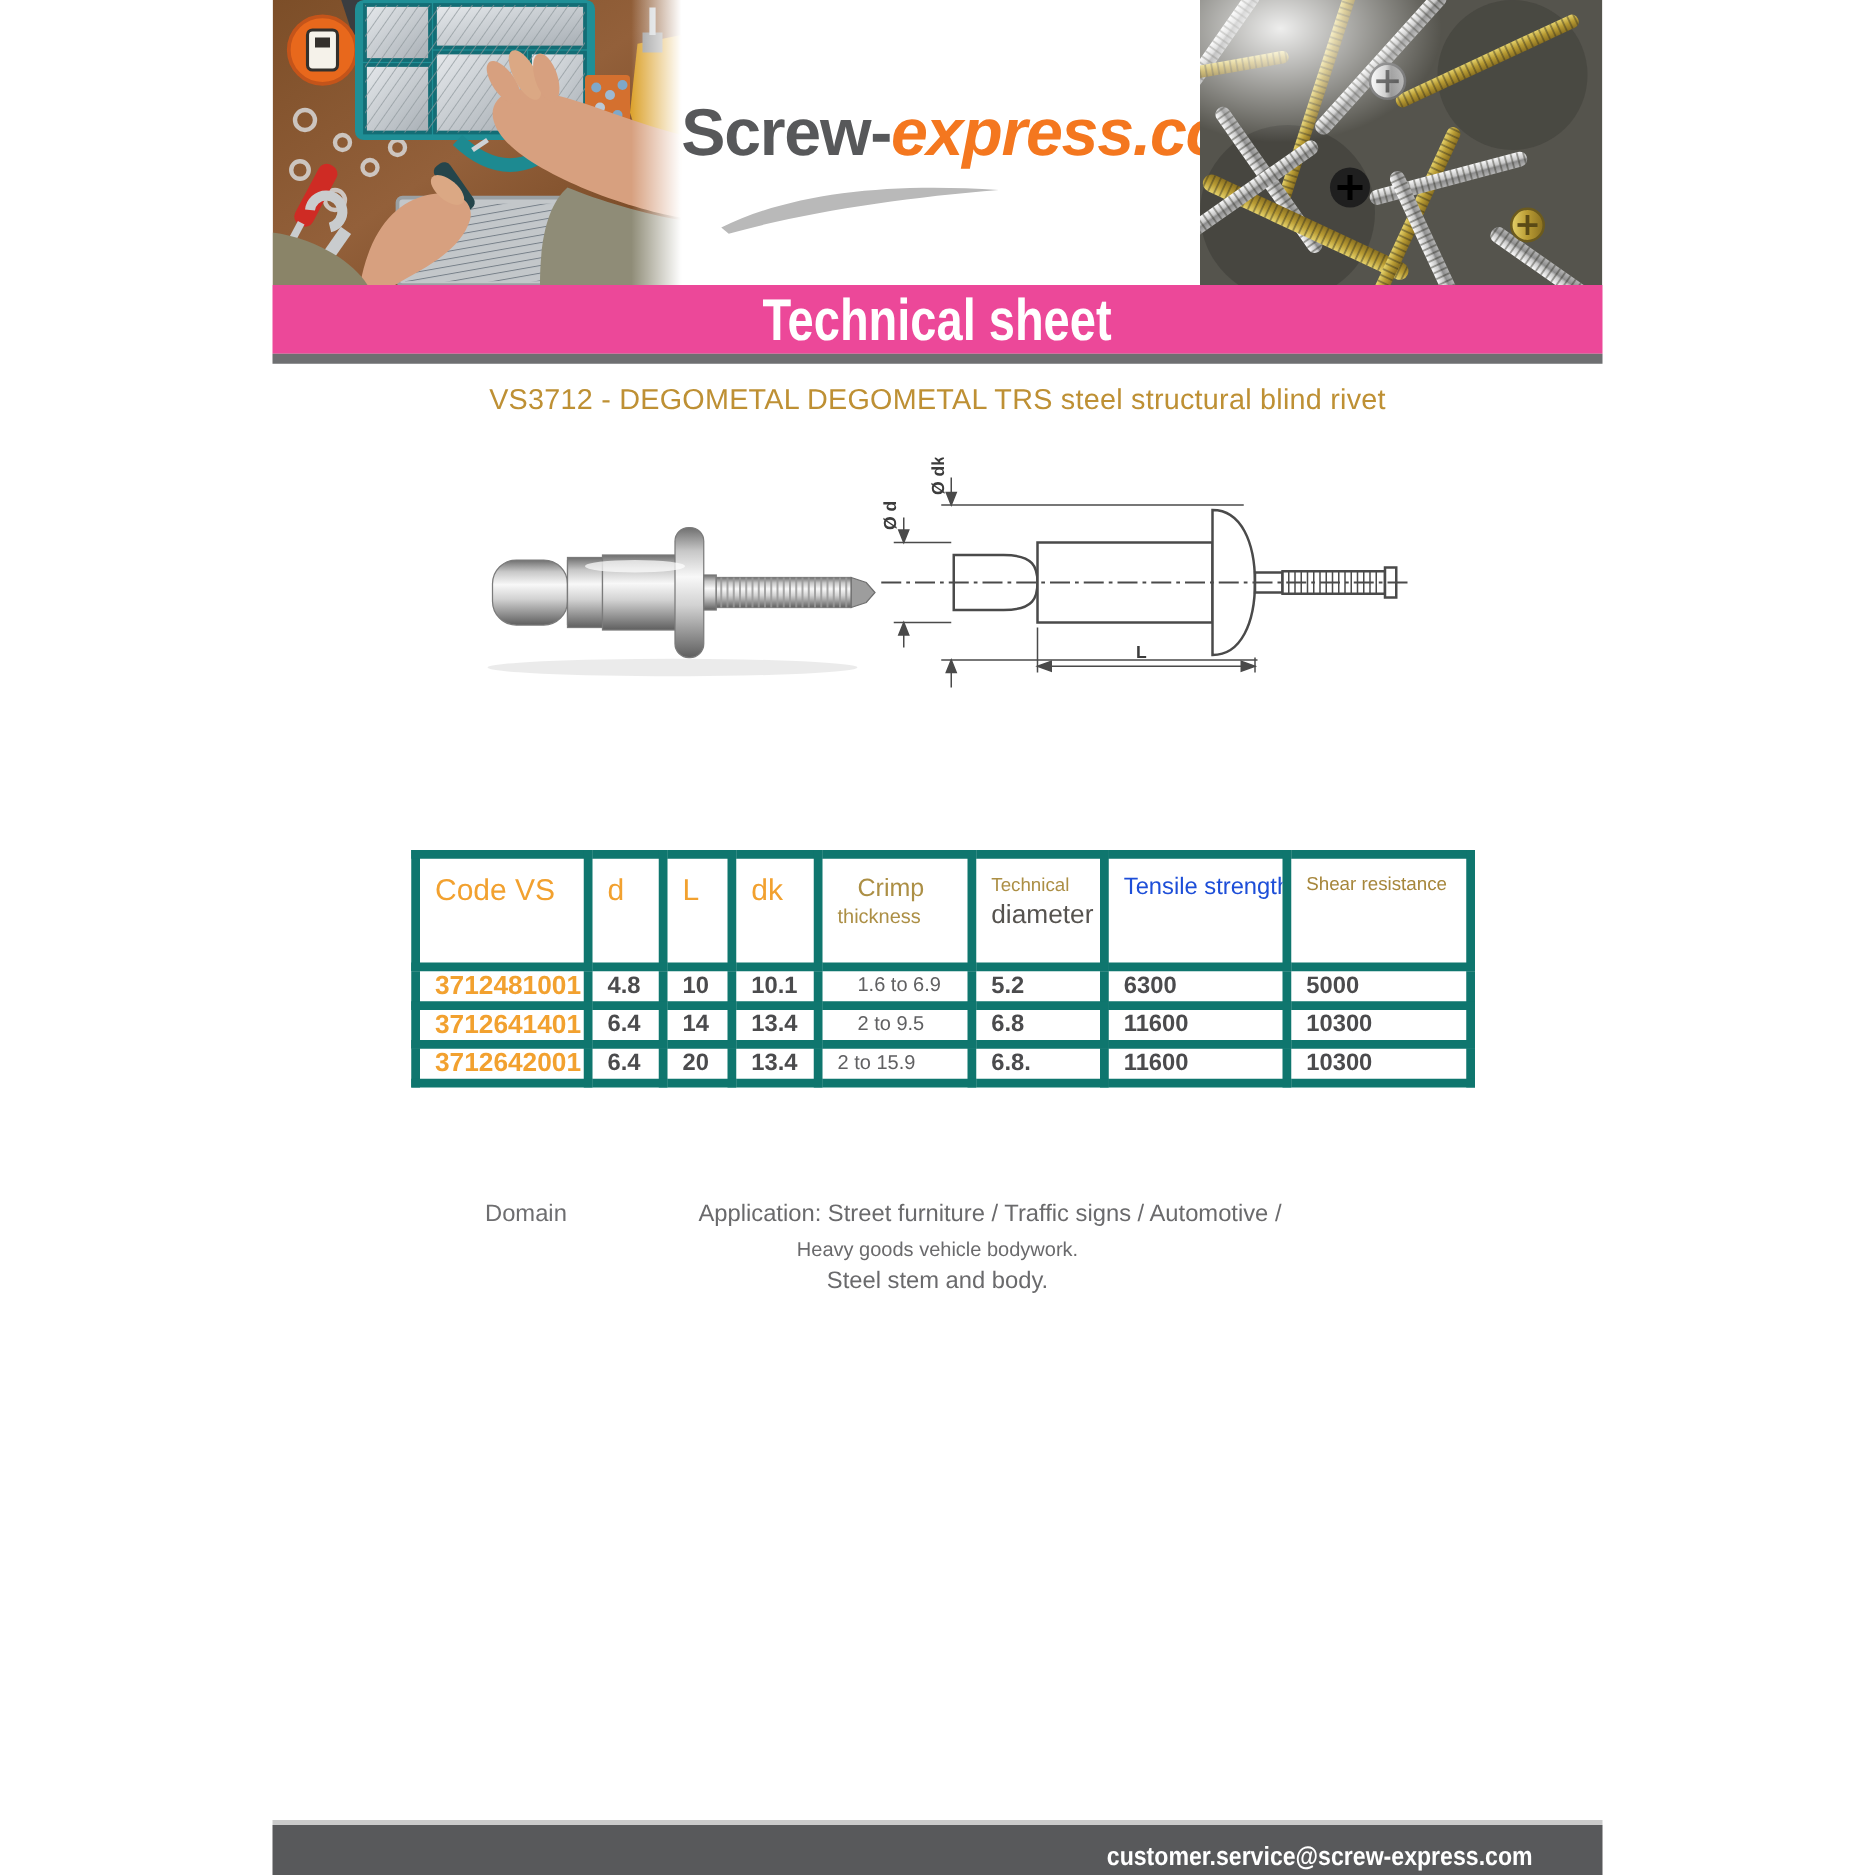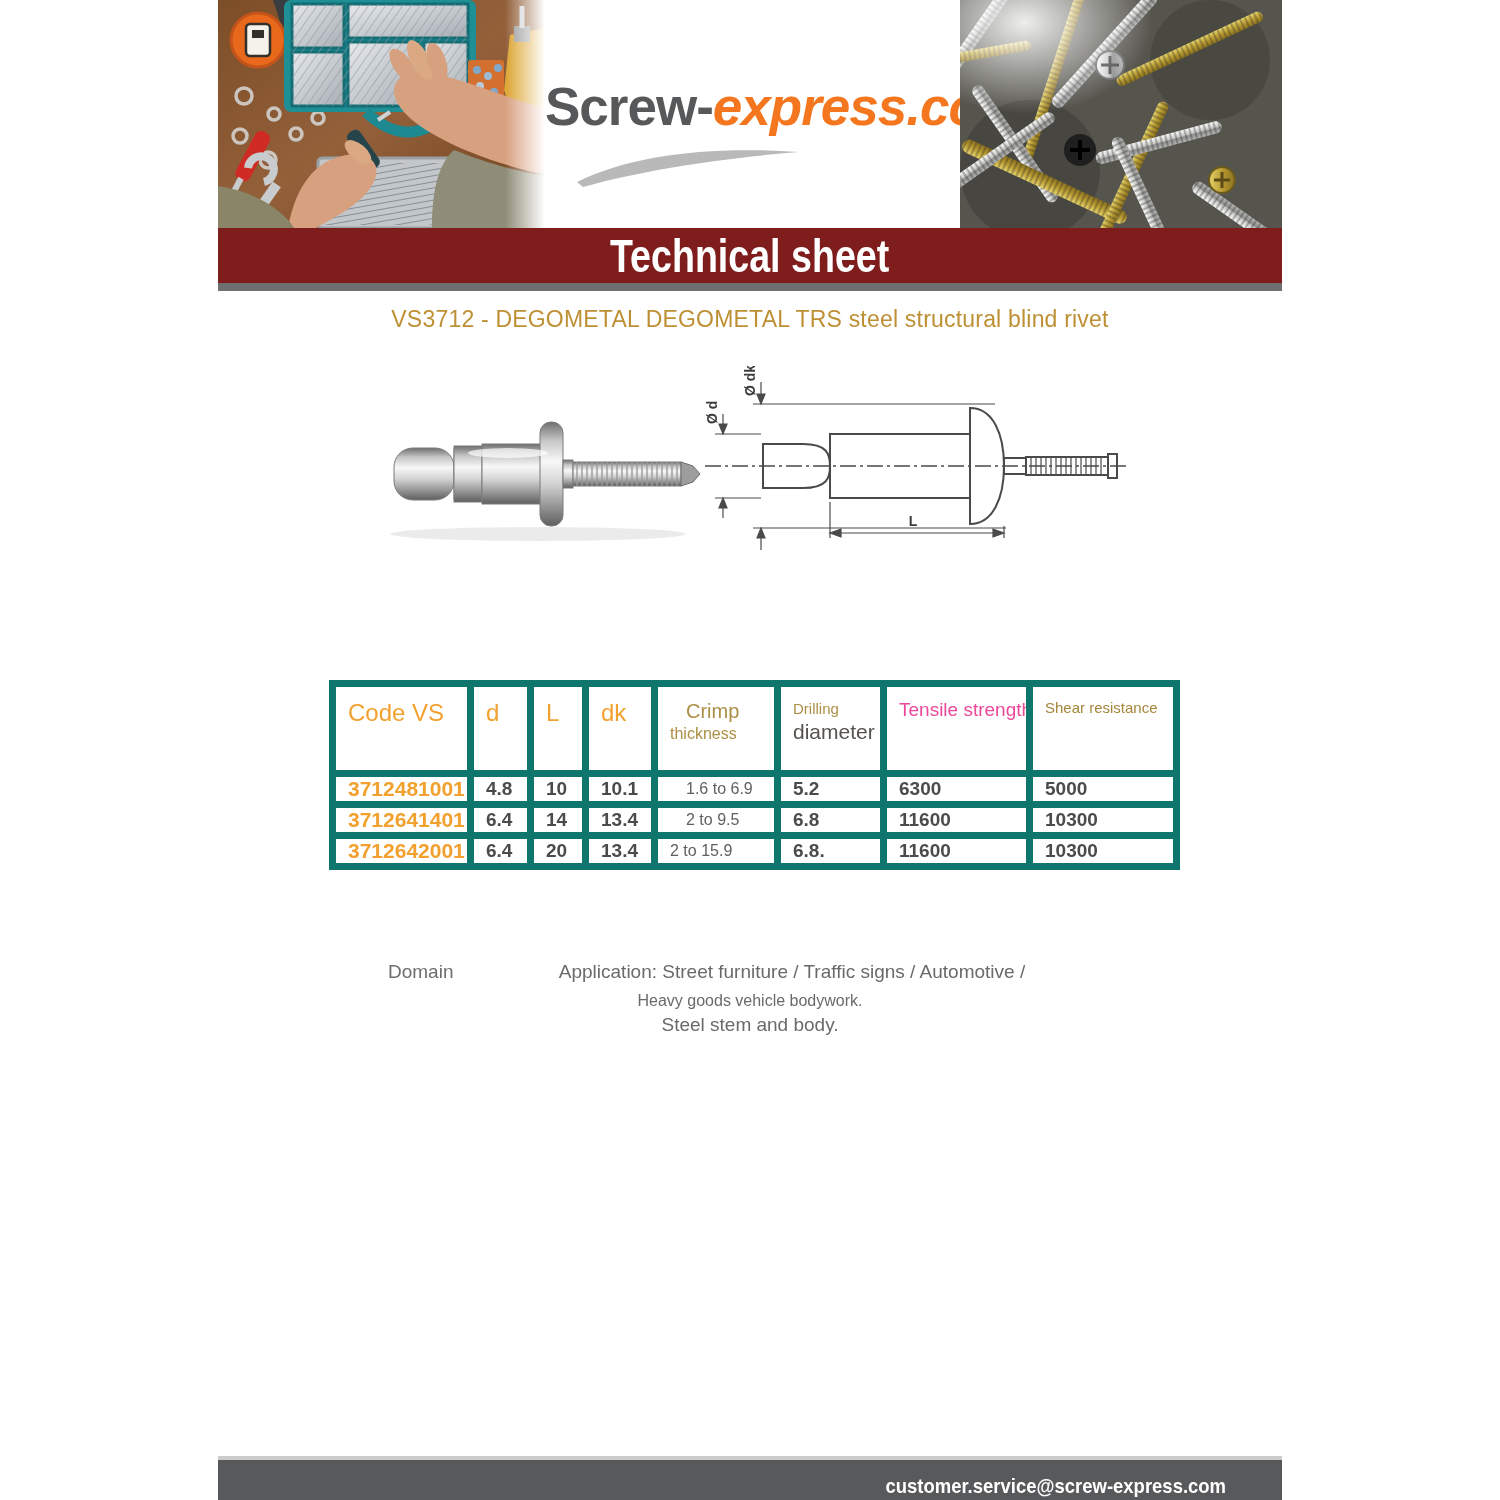--- a/index.html
+++ b/index.html
@@ -12,21 +12,21 @@
   .photo-left{width:327px;height:228px;position:relative;overflow:hidden;}
   .logo-zone{width:415px;height:228px;position:relative;background:#fff;}
   .photo-right{width:322px;height:228px;position:relative;overflow:hidden;}
   .logo{position:absolute;left:0;top:76px;width:100%;text-align:center;
         font-size:53px;font-weight:700;letter-spacing:-1px;white-space:nowrap;}
   .logo-prefix{color:#57585A;}
   .logo-suffix{color:#F4771F;font-style:italic;}
   .swoosh{position:absolute;left:28px;top:142px;}
 
   
-  .banner{position:absolute;left:218px;top:228px;width:1064px;height:55px;background:#7f1d1d;
+  .banner{position:absolute;left:218px;top:228px;width:1064px;height:55px;background:#ec4899;
           display:flex;align-items:center;justify-content:center;}
   .banner-text{color:#fff;font-weight:700;font-size:47px;transform:scaleX(0.8);white-space:nowrap;}
   .gray-rule{position:absolute;left:218px;top:283px;width:1064px;height:8px;background:#6E6F71;}
 
   
   .product-title{position:absolute;left:218px;top:306px;width:1064px;text-align:center;
                  font-size:23px;color:#BE9034;letter-spacing:0.2px;}
 
   
   .spec-table{position:absolute;left:329px;top:680px;border-collapse:collapse;table-layout:fixed;
@@ -35,21 +35,21 @@
               overflow:hidden;white-space:nowrap;}
   .spec-table thead tr{height:90px;}
   .spec-table tbody tr{height:24px;}
   .spec-table th{vertical-align:top;padding-top:12px;font-weight:400;}
   .th-orange{color:#F2A12F;font-weight:700;font-size:24px;}
   .th-center{text-align:center;padding-left:0;}
   .th-gold-lg{display:block;color:#AC8F45;font-size:20px;line-height:24px;margin-left:16px;}
   .th-gold-sm{display:block;color:#AC8F45;font-size:16px;line-height:22px;}
   .th-gold-xs{display:block;color:#AC8F45;font-size:15px;line-height:20px;}
   .th-dark-lg{display:block;color:#56534F;font-size:21px;line-height:26px;}
-  .th-tensile{color:#ec4899;font-size:19px;font-weight:400;margin-left:17px;}
+  .th-tensile{color:#1d4ed8;font-size:19px;font-weight:400;margin-left:17px;}
   .th-shear{color:#A6863B;font-size:15px;font-weight:400;}
   .cell-code{color:#F2A12F;font-weight:700;font-size:21px;}
   .cell-num{color:#4B4B4D;font-weight:700;font-size:19px;}
   .cell-crimp{color:#606062;font-weight:400;font-size:16px;border-radius:16px;}
   .spec-table tbody tr:nth-child(1) .cell-crimp,
   .spec-table tbody tr:nth-child(2) .cell-crimp{padding-left:28px;}
 
   
   .domain-label{position:absolute;left:388px;top:961px;font-size:19px;color:#6E6E70;}
   .app-line1{position:absolute;left:260px;top:961px;width:1064px;text-align:center;
@@ -406,21 +406,21 @@
       <tr class="header-row">
         <th class="th-orange">Code VS</th>
         <th class="th-orange">d</th>
         <th class="th-orange">L</th>
         <th class="th-orange">dk</th>
         <th class="th-center">
           <span class="th-gold-lg">Crimp</span>
           <span class="th-gold-sm">thickness</span>
         </th>
         <th class="th-center">
-          <span class="th-gold-xs">Drilling</span>
+          <span class="th-gold-xs">Technical</span>
           <span class="th-dark-lg">diameter</span>
         </th>
         <th class="th-tensile">Tensile strength</th>
         <th class="th-shear">Shear resistance</th>
       </tr>
     </thead>
     <tbody>
       <tr>
         <td class="cell-code">3712481001</td>
         <td class="cell-num">4.8</td>

